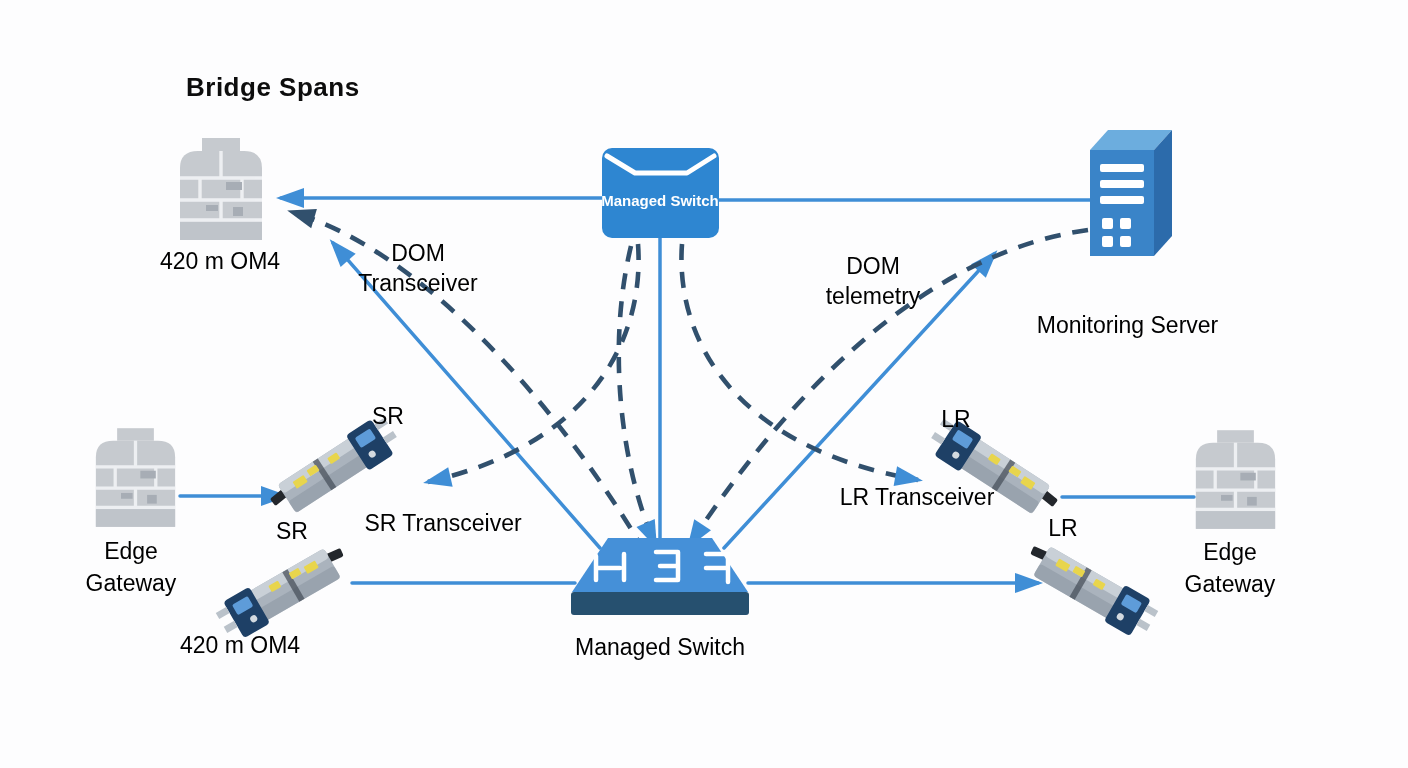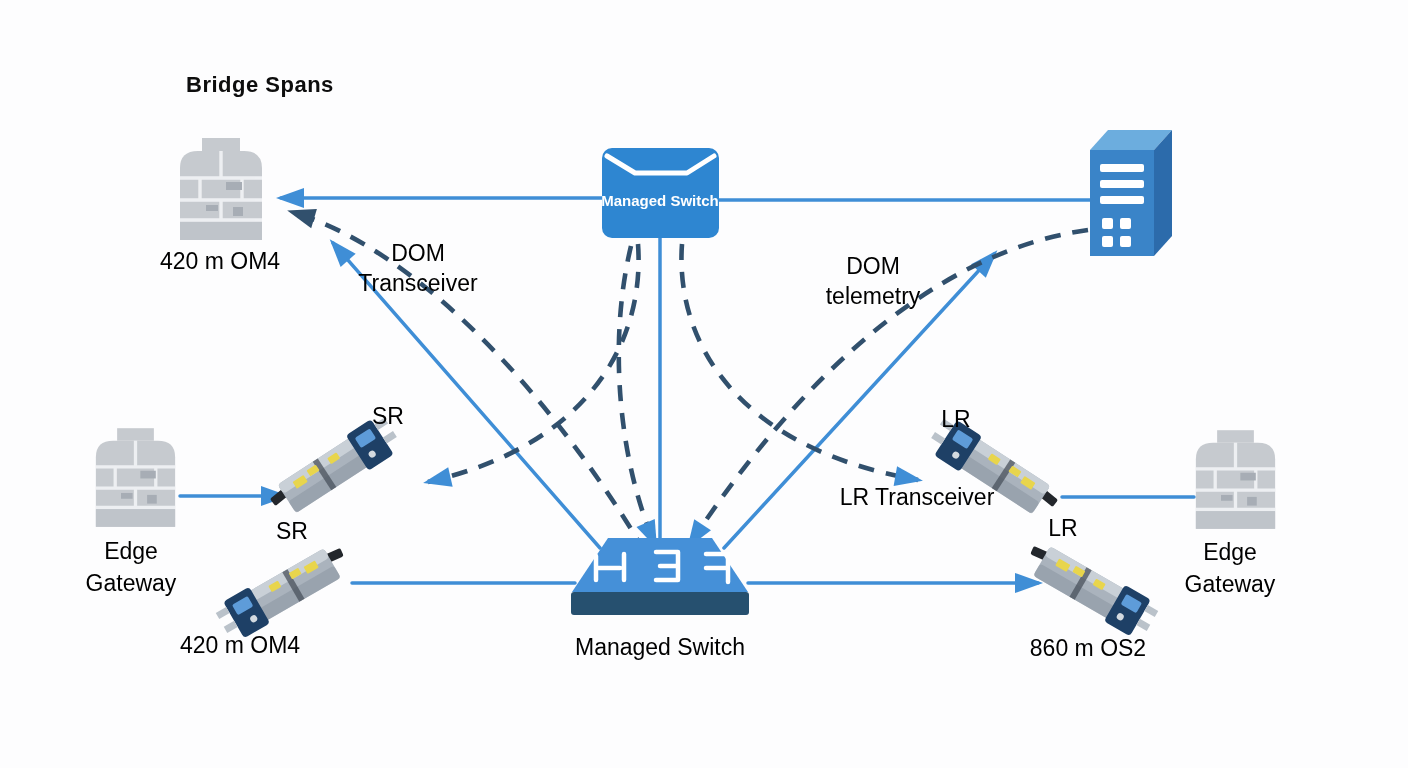--- a/index.html
+++ b/index.html
@@ -3,21 +3,21 @@
 <meta charset="utf-8">
 <style>
   html,body{margin:0;padding:0;background:#ffffff;}
   #stage{
     position:relative;width:1408px;height:768px;overflow:hidden;
     background:#fdfdfe;font-family:"Liberation Sans", sans-serif;color:#111;
   }
   #connectors{position:absolute;left:0;top:0;width:1408px;height:768px;}
   .lbl{position:absolute;text-align:center;font-size:23px;line-height:30px;color:#000000;}
   .lbl.nowrap{white-space:nowrap;}
-  .title{position:absolute;font-size:22px;font-weight:700;color:#0d0d0d;letter-spacing:.5px;}
+  .title{position:absolute;font-size:26px;font-weight:700;color:#0d0d0d;letter-spacing:.5px;}
   .boxlabel{position:absolute;text-align:center;color:#ffffff;font-size:15px;font-weight:600;line-height:18px;}
 </style>
 </head>
 <body>
 
 <div id="stage">
 
   <svg id="connectors" viewBox="0 0 1408 768" xmlns="http://www.w3.org/2000/svg">
     <defs>
       <marker id="mB" markerUnits="userSpaceOnUse" markerWidth="32" markerHeight="26" refX="24" refY="12" orient="auto">
@@ -118,33 +118,34 @@
     <use href="#xcvr" transform="translate(1006,477) scale(-1,1) rotate(-33)"></use>
     <use href="#xcvr" transform="translate(1078,582) rotate(30)"></use>
   </svg>
 
   <div class="title" style="left:186px;top:72px;">Bridge Spans</div>
 
   <div class="lbl" style="left:120px;top:246px;width:200px;">420 m OM4</div>
 
   <div class="boxlabel" style="left:598px;top:192px;width:124px;">Managed Switch</div>
 
+  <div class="lbl nowrap" style="left:1000px;top:310px;width:255px;">Monitoring Server</div>
 
   <div class="lbl" style="left:343px;top:238px;width:150px;">DOM Transceiver</div>
 
   <div class="lbl" style="left:800px;top:251px;width:146px;">DOM telemetry</div>
 
   <div class="lbl" style="left:358px;top:401px;width:60px;">SR</div>
+  <div class="lbl nowrap" style="left:333px;top:508px;width:220px;">SR Transceiver</div>
   <div class="lbl" style="left:262px;top:516px;width:60px;">SR</div>
   <div class="lbl nowrap" style="left:140px;top:630px;width:200px;">420 m OM4</div>
 
   <div class="lbl" style="left:61px;top:535px;width:140px;line-height:32px;">Edge Gateway</div>
 
   <div class="lbl nowrap" style="left:550px;top:632px;width:220px;">Managed Switch</div>
 
   <div class="lbl" style="left:926px;top:404px;width:60px;">LR</div>
   <div class="lbl nowrap" style="left:807px;top:482px;width:220px;">LR Transceiver</div>
   <div class="lbl" style="left:1033px;top:513px;width:60px;">LR</div>
-  <div class="lbl nowrap" style="left:988px;top:633px;width:200px;">860 m OS2</div>
 
   <div class="lbl" style="left:1160px;top:536px;width:140px;line-height:32px;">Edge Gateway</div>
 
 </div>
 
 </body></html>

